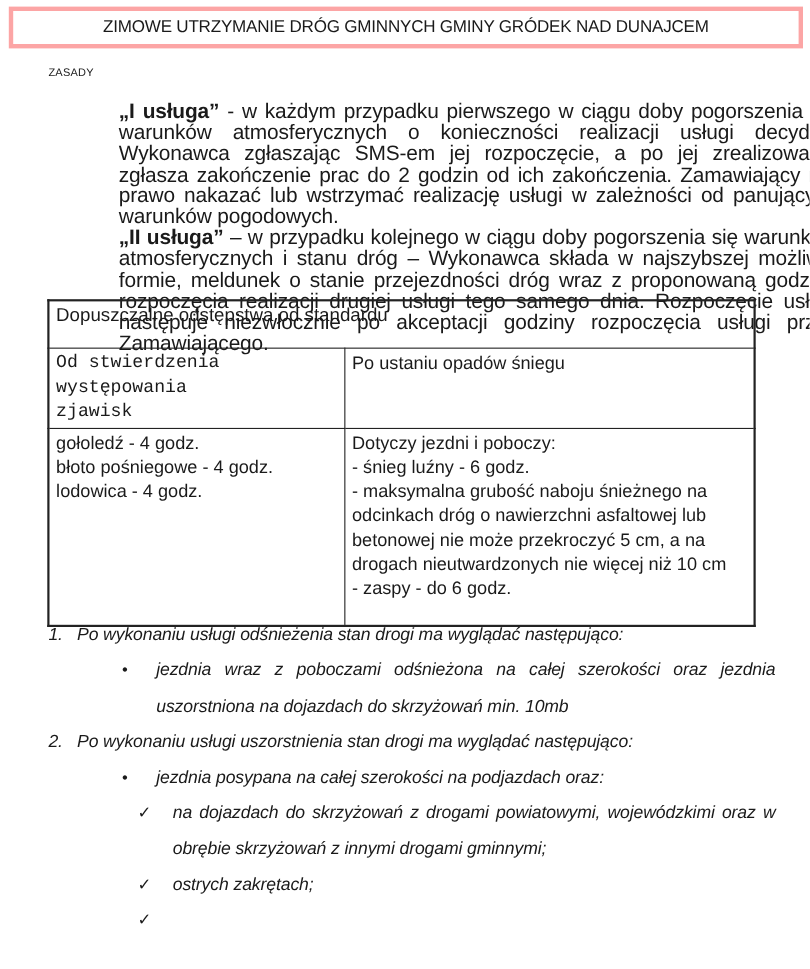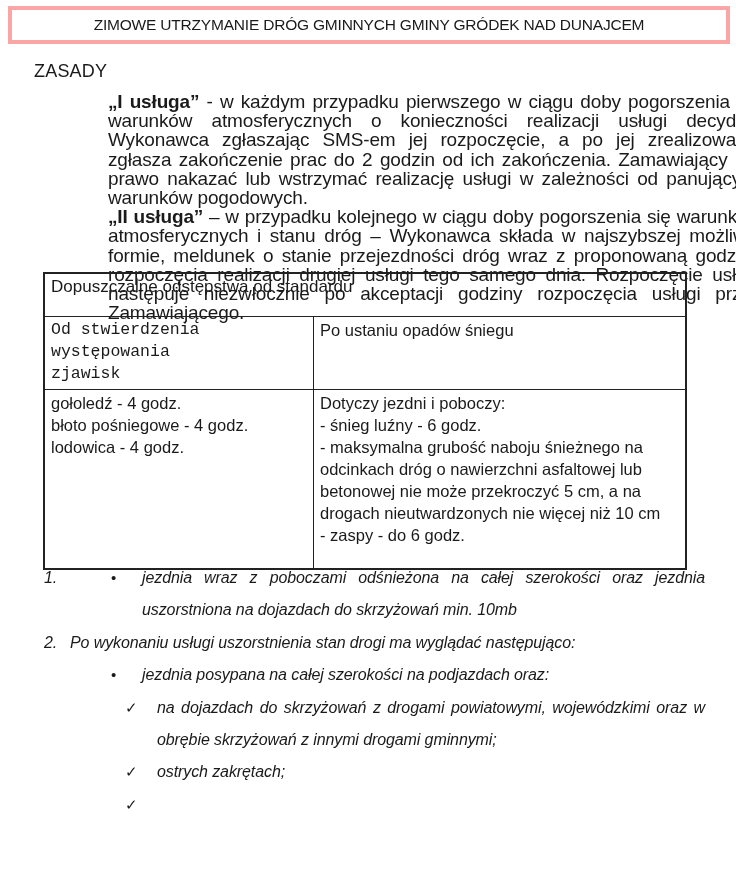--- a/index.html
+++ b/index.html
@@ -9,22 +9,22 @@
     font-family:"Liberation Sans", sans-serif;
     overflow:hidden;
   }
   .title-box {
     position:absolute; left:8px; top:6px; width:714px; height:30px;
     border:4px solid #fca5a5;
     display:flex; align-items:center; justify-content:center;
     font-size:15.5px; letter-spacing:-0.2px; white-space:nowrap;
   }
   .section-heading {
-    position:absolute; left:34px; top:61px;
-    font-size:18px; letter-spacing:0.2px;
+    position:absolute; left:44px; top:61px;
+    font-size:10px; letter-spacing:0.2px;
   }
   .rules {
     position:absolute; left:72px; top:92px; width:653px;
     font-size:19px; line-height:19.2px; letter-spacing:-0.15px;
     text-align:justify;
     margin-left:36px;
   }
   .rules p { margin:0; }
   .rule-term { font-weight:bold; }
   .standards-table {
@@ -95,20 +95,21 @@
         <div class="cell-line">- zaspy - do 6 godz.</div>
       </td>
     </tr>
   </tbody>
     </table>
 
   <div class="list">
 
     <div class="num-item">
       <span class="num-label">1.</span>
+      <span>Po wykonaniu usługi odśnieżenia stan drogi ma wyglądać następująco:</span>
     </div>
 
     <div class="bullet-item">
       <span class="marker marker-bullet">•</span>
       <span>jezdnia wraz z poboczami odśnieżona na całej szerokości oraz jezdnia uszorstniona na dojazdach do skrzyżowań min. 10mb</span>
     </div>
 
     <div class="num-item">
       <span class="num-label">2.</span>
       <span>Po wykonaniu usługi uszorstnienia stan drogi ma wyglądać następująco:</span>

